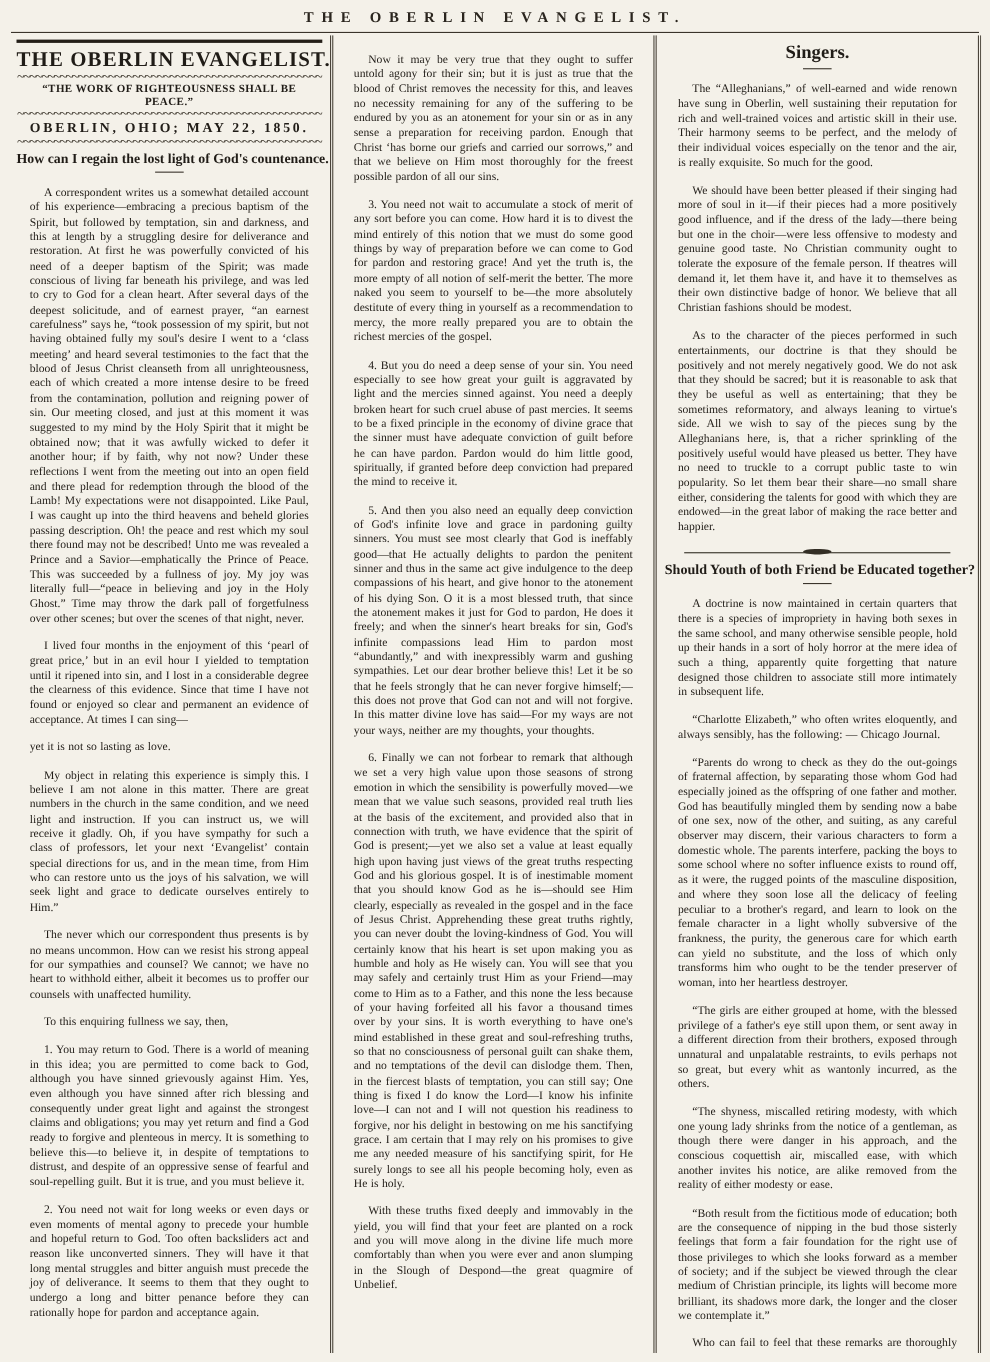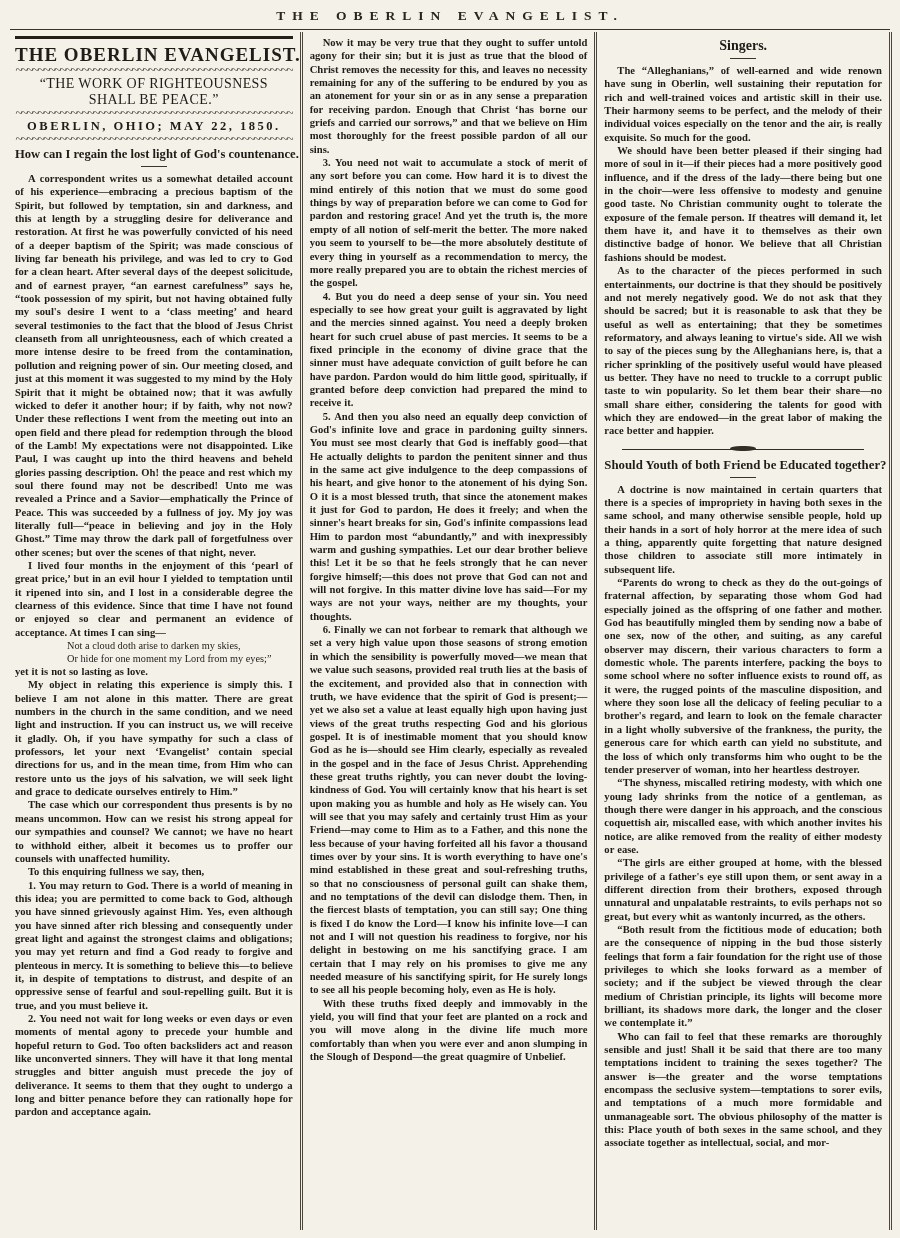--- a/index.html
+++ b/index.html
@@ -37,42 +37,41 @@
   .masthead-title {
     font-size: 19px; font-weight: bold; letter-spacing: 1px;
     margin: 2px 0 0 0; white-space: nowrap;
   }
   .wavy {
     height: 9px; overflow: hidden; text-align: center;
     font-size: 13px; line-height: 8px; letter-spacing: -1.5px; color: #3c362c;
     user-select: none;
   }
   .wavy::before { content: "~~~~~~~~~~~~~~~~~~~~~~~~~~~~~~~~~~~~~~~~~~~~~~~~~~"; }
-  .masthead-motto { font-size: 14px; font-weight: normal; letter-spacing: 0.4px; margin: 1px 0; }
+  .masthead-motto { font-size: 10px; font-weight: bold; letter-spacing: 0.4px; margin: 1px 0; }
   .masthead-dateline { font-size: 12.5px; font-weight: bold; letter-spacing: 2.5px; margin: 1px 0; text-align: center; }
 
   .lead-heading {
     font-size: 12.6px; font-weight: bold; text-align: center;
     margin: 3px 0 2px 0; white-space: nowrap;
   }
   .heading-rule { width: 26px; border-top: 1px solid #3a342b; margin: 4px auto 5px auto; }
 
   
   .para {
     font-size: 10.6px; line-height: 13.35px;
-    text-align: justify; margin: 0; text-indent: 13px;
+    text-align: justify; margin: 12px; text-indent: 13px;
     word-spacing: 0.4px;
-    font-weight: bold;
   }
   .no-indent { text-indent: 0; }
   .verse { margin: 0 0 0 52px; }
   .verse-line { font-size: 10.3px; line-height: 13px; margin: 0; }
 
   .col-heading {
-    font-size: 14px; font-weight: bold; text-align: center; margin: 2px 0 0 0;
+    font-size: 17px; font-weight: bold; text-align: center; margin: 2px 0 0 0;
   }
   .col-heading-wide { font-size: 12.8px; white-space: nowrap; }
 
   .section-divider {
     position: relative; height: 9px; margin: 7px 18px 4px 18px;
   }
   .section-divider::before {
     content: ""; position: absolute; left: 0; right: 0; top: 4px;
     border-top: 1px solid #332e25;
   }
@@ -102,30 +101,26 @@
         <div class="wavy"></div>
         <div class="lead-heading">How can I regain the lost light of God's countenance.</div>
         <div class="heading-rule"></div>
       </div>
 
       <div>
           <p class="para">A correspondent writes us a somewhat detailed account of his experience—embracing a precious baptism of the Spirit, but followed by temptation, sin and darkness, and this at length by a struggling desire for deliverance and restoration. At first he was powerfully convicted of his need of a deeper baptism of the Spirit; was made conscious of living far beneath his privilege, and was led to cry to God for a clean heart. After several days of the deepest solicitude, and of earnest prayer, “an earnest carefulness” says he, “took possession of my spirit, but not having obtained fully my soul's desire I went to a ‘class meeting’ and heard several testimonies to the fact that the blood of Jesus Christ cleanseth from all unrighteousness, each of which created a more intense desire to be freed from the contamination, pollution and reigning power of sin. Our meeting closed, and just at this moment it was suggested to my mind by the Holy Spirit that it might be obtained now; that it was awfully wicked to defer it another hour; if by faith, why not now? Under these reflections I went from the meeting out into an open field and there plead for redemption through the blood of the Lamb! My expectations were not disappointed. Like Paul, I was caught up into the third heavens and beheld glories passing description. Oh! the peace and rest which my soul there found may not be described! Unto me was revealed a Prince and a Savior—emphatically the Prince of Peace. This was succeeded by a fullness of joy. My joy was literally full—“peace in believing and joy in the Holy Ghost.” Time may throw the dark pall of forgetfulness over other scenes; but over the scenes of that night, never.</p>
           <p class="para">I lived four months in the enjoyment of this ‘pearl of great price,’ but in an evil hour I yielded to temptation until it ripened into sin, and I lost in a considerable degree the clearness of this evidence. Since that time I have not found or enjoyed so clear and permanent an evidence of acceptance. At times I can sing—</p>
         </div>
 
-      <div class="verse">
-          <div class="verse-line">Not a cloud doth arise to darken my skies,</div>
-          <div class="verse-line">Or hide for one moment my Lord from my eyes;”</div>
-        </div>
 
       <p class="para no-indent">yet it is not so lasting as love.</p>
 
       <div>
           <p class="para">My object in relating this experience is simply this. I believe I am not alone in this matter. There are great numbers in the church in the same condition, and we need light and instruction. If you can instruct us, we will receive it gladly. Oh, if you have sympathy for such a class of professors, let your next ‘Evangelist’ contain special directions for us, and in the mean time, from Him who can restore unto us the joys of his salvation, we will seek light and grace to dedicate ourselves entirely to Him.”</p>
-          <p class="para">The case which our correspondent thus presents is by no means uncommon. How can we resist his strong appeal for our sympathies and counsel? We cannot; we have no heart to withhold either, albeit it becomes us to proffer our counsels with unaffected humility.</p>
+          <p class="para">The never which our correspondent thus presents is by no means uncommon. How can we resist his strong appeal for our sympathies and counsel? We cannot; we have no heart to withhold either, albeit it becomes us to proffer our counsels with unaffected humility.</p>
           <p class="para">To this enquiring fullness we say, then,</p>
           <p class="para">1. You may return to God. There is a world of meaning in this idea; you are permitted to come back to God, although you have sinned grievously against Him. Yes, even although you have sinned after rich blessing and consequently under great light and against the strongest claims and obligations; you may yet return and find a God ready to forgive and plenteous in mercy. It is something to believe this—to believe it, in despite of temptations to distrust, and despite of an oppressive sense of fearful and soul-repelling guilt. But it is true, and you must believe it.</p>
           <p class="para">2. You need not wait for long weeks or even days or even moments of mental agony to precede your humble and hopeful return to God. Too often backsliders act and reason like unconverted sinners. They will have it that long mental struggles and bitter anguish must precede the joy of deliverance. It seems to them that they ought to undergo a long and bitter penance before they can rationally hope for pardon and acceptance again.</p>
         </div>
     </div>
 
     <div class="col">
       <div>
           <p class="para">Now it may be very true that they ought to suffer untold agony for their sin; but it is just as true that the blood of Christ removes the necessity for this, and leaves no necessity remaining for any of the suffering to be endured by you as an atonement for your sin or as in any sense a preparation for receiving pardon. Enough that Christ ‘has borne our griefs and carried our sorrows,” and that we believe on Him most thoroughly for the freest possible pardon of all our sins.</p>
           <p class="para">3. You need not wait to accumulate a stock of merit of any sort before you can come. How hard it is to divest the mind entirely of this notion that we must do some good things by way of preparation before we can come to God for pardon and restoring grace! And yet the truth is, the more empty of all notion of self-merit the better. The more naked you seem to yourself to be—the more absolutely destitute of every thing in yourself as a recommendation to mercy, the more really prepared you are to obtain the richest mercies of the gospel.</p>
@@ -146,22 +141,23 @@
           <p class="para">As to the character of the pieces performed in such entertainments, our doctrine is that they should be positively and not merely negatively good. We do not ask that they should be sacred; but it is reasonable to ask that they be useful as well as entertaining; that they be sometimes reformatory, and always leaning to virtue's side. All we wish to say of the pieces sung by the Alleghanians here, is, that a richer sprinkling of the positively useful would have pleased us better. They have no need to truckle to a corrupt public taste to win popularity. So let them bear their share—no small share either, considering the talents for good with which they are endowed—in the great labor of making the race better and happier.</p>
         </div>
 
       <div class="section-divider"></div>
 
       <div class="col-heading col-heading-wide">Should Youth of both Friend be Educated together?</div>
       <div class="heading-rule"></div>
 
       <div>
           <p class="para">A doctrine is now maintained in certain quarters that there is a species of impropriety in having both sexes in the same school, and many otherwise sensible people, hold up their hands in a sort of holy horror at the mere idea of such a thing, apparently quite forgetting that nature designed those children to associate still more intimately in subsequent life.</p>
+          <p class="para">“Charlotte Elizabeth,” who often writes eloquently, and always sensibly, has the following: — Chicago Journal.</p>
           <p class="para">“Parents do wrong to check as they do the out-goings of fraternal affection, by separating those whom God had especially joined as the offspring of one father and mother. God has beautifully mingled them by sending now a babe of one sex, now of the other, and suiting, as any careful observer may discern, their various characters to form a domestic whole. The parents interfere, packing the boys to some school where no softer influence exists to round off, as it were, the rugged points of the masculine disposition, and where they soon lose all the delicacy of feeling peculiar to a brother's regard, and learn to look on the female character in a light wholly subversive of the frankness, the purity, the generous care for which earth can yield no substitute, and the loss of which only transforms him who ought to be the tender preserver of woman, into her heartless destroyer.</p>
+          <p class="para">“The girls are either grouped at home, with the blessed privilege of a father's eye still upon them, or sent away in a different direction from their brothers, exposed through unnatural and unpalatable restraints, to evils perhaps not so great, but every whit as wantonly incurred, as the others.</p>
           <p class="para">“The shyness, miscalled retiring modesty, with which one young lady shrinks from the notice of a gentleman, as though there were danger in his approach, and the conscious coquettish air, miscalled ease, with which another invites his notice, are alike removed from the reality of either modesty or ease.</p>
-          <p class="para">“The girls are either grouped at home, with the blessed privilege of a father's eye still upon them, or sent away in a different direction from their brothers, exposed through unnatural and unpalatable restraints, to evils perhaps not so great, but every whit as wantonly incurred, as the others.</p>
           <p class="para">“Both result from the fictitious mode of education; both are the consequence of nipping in the bud those sisterly feelings that form a fair foundation for the right use of those privileges to which she looks forward as a member of society; and if the subject be viewed through the clear medium of Christian principle, its lights will become more brilliant, its shadows more dark, the longer and the closer we contemplate it.”</p>
           <p class="para">Who can fail to feel that these remarks are thoroughly sensible and just! Shall it be said that there are too many temptations incident to training the sexes together? The answer is—the greater and the worse temptations encompass the seclusive system—temptations to sorer evils, and temptations of a much more formidable and unmanageable sort. The obvious philosophy of the matter is this: Place youth of both sexes in the same school, and they associate together as intellectual, social, and mor-</p>
         </div>
     </div>
 
   </div>
 </div>
 
 </body></html>

